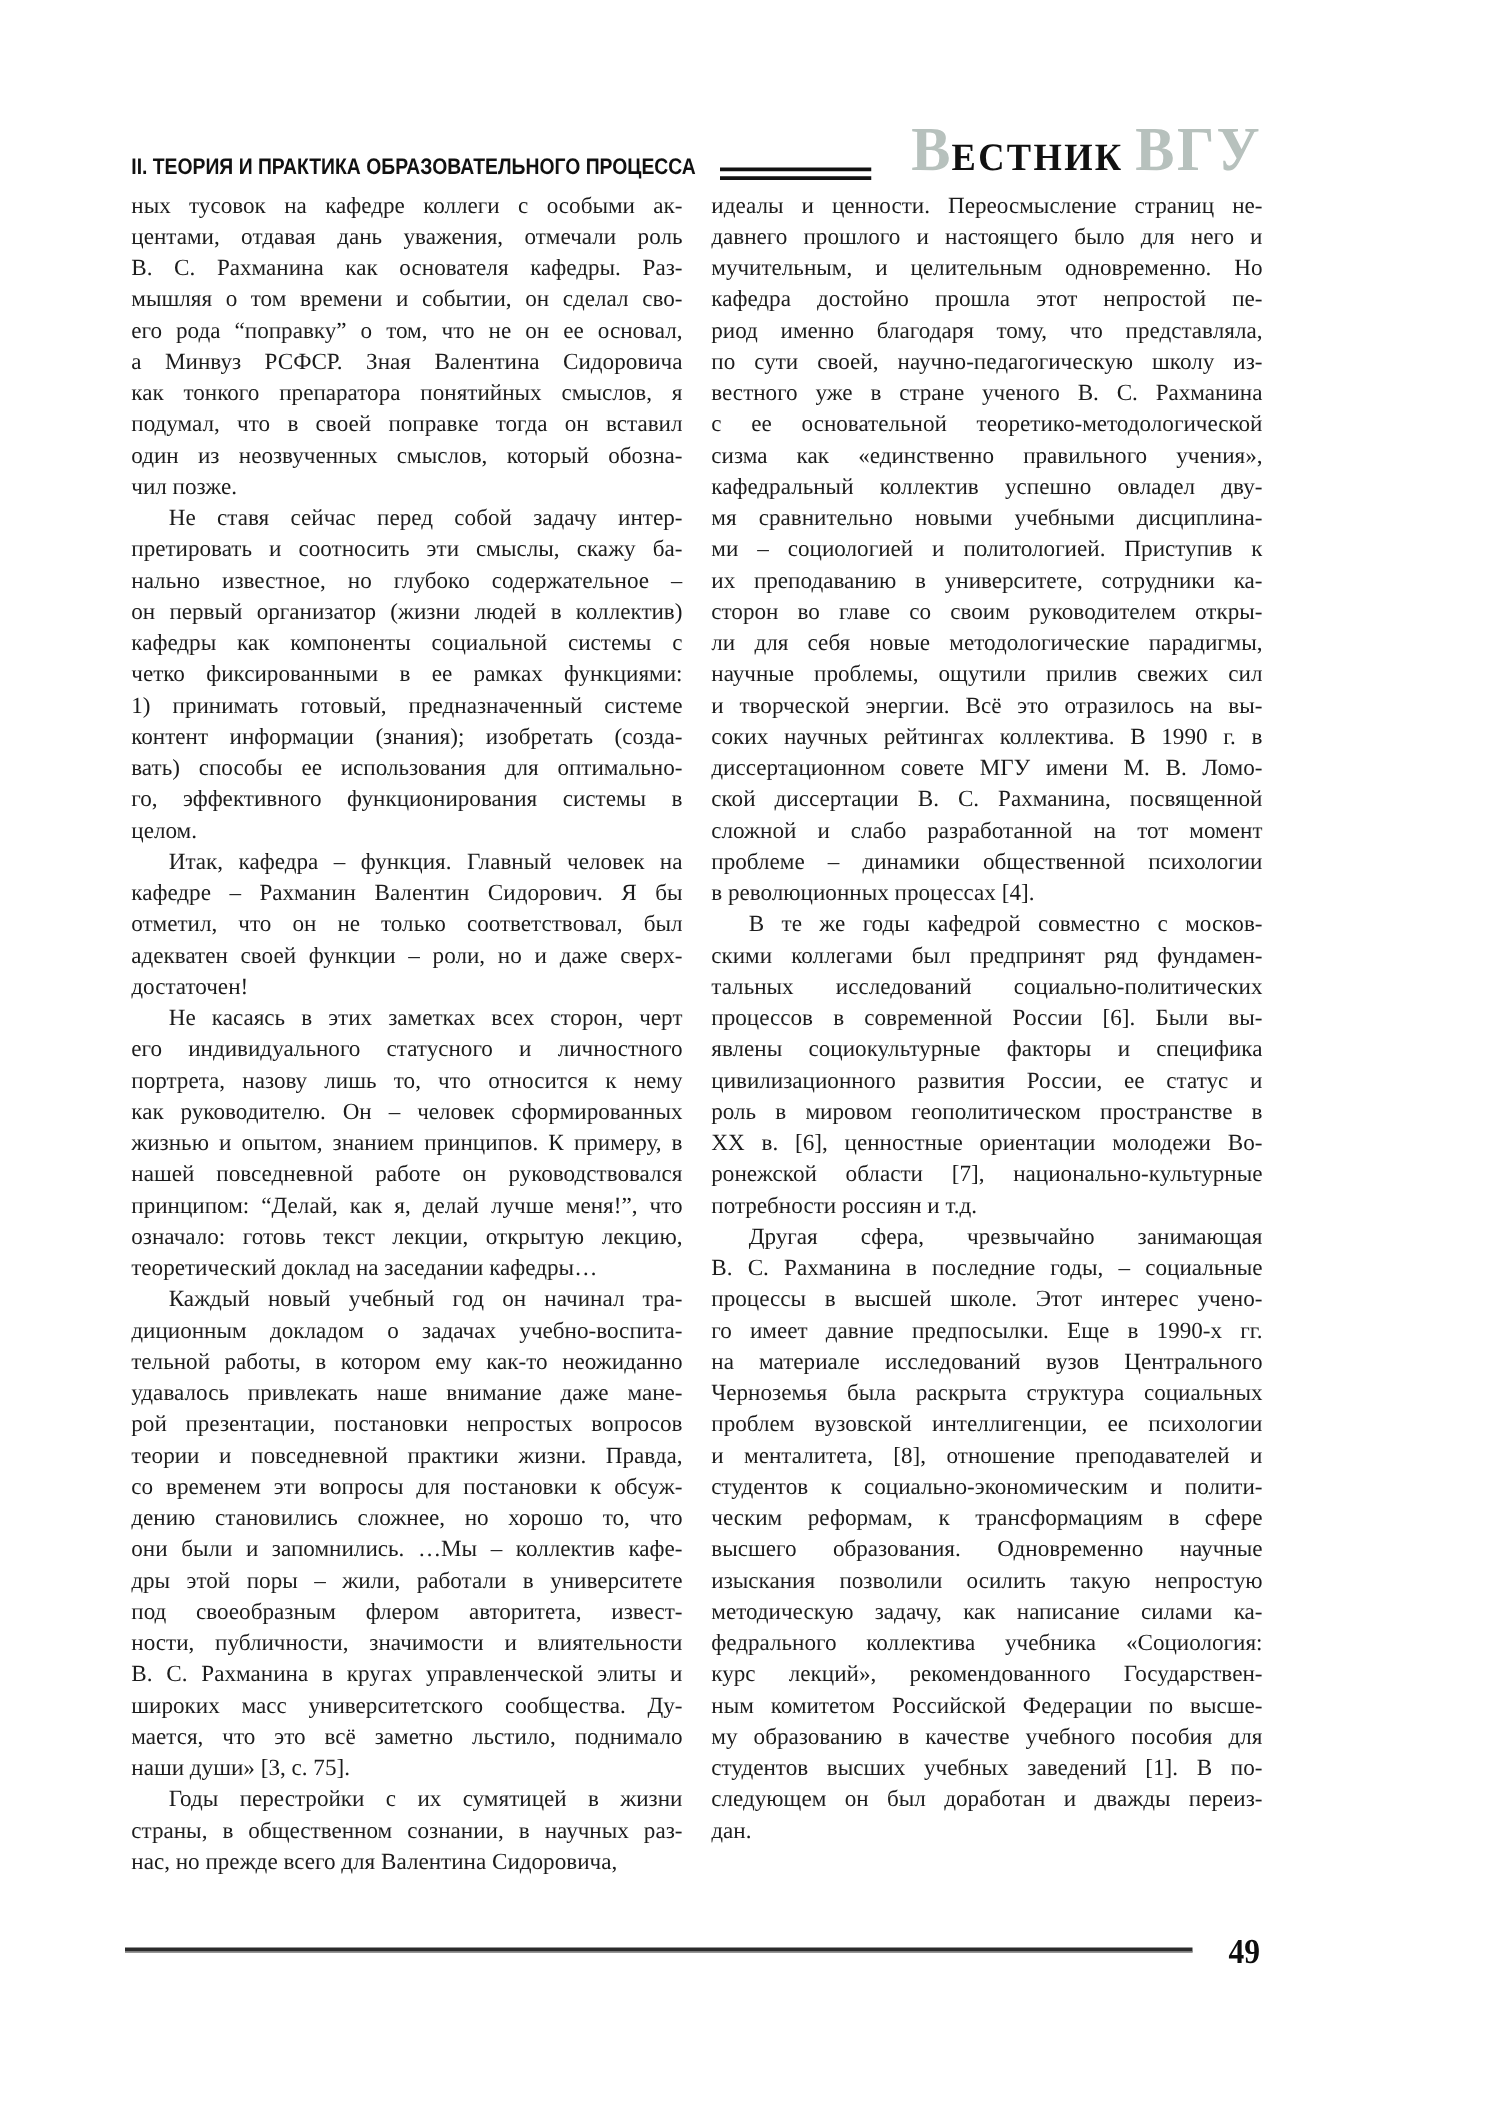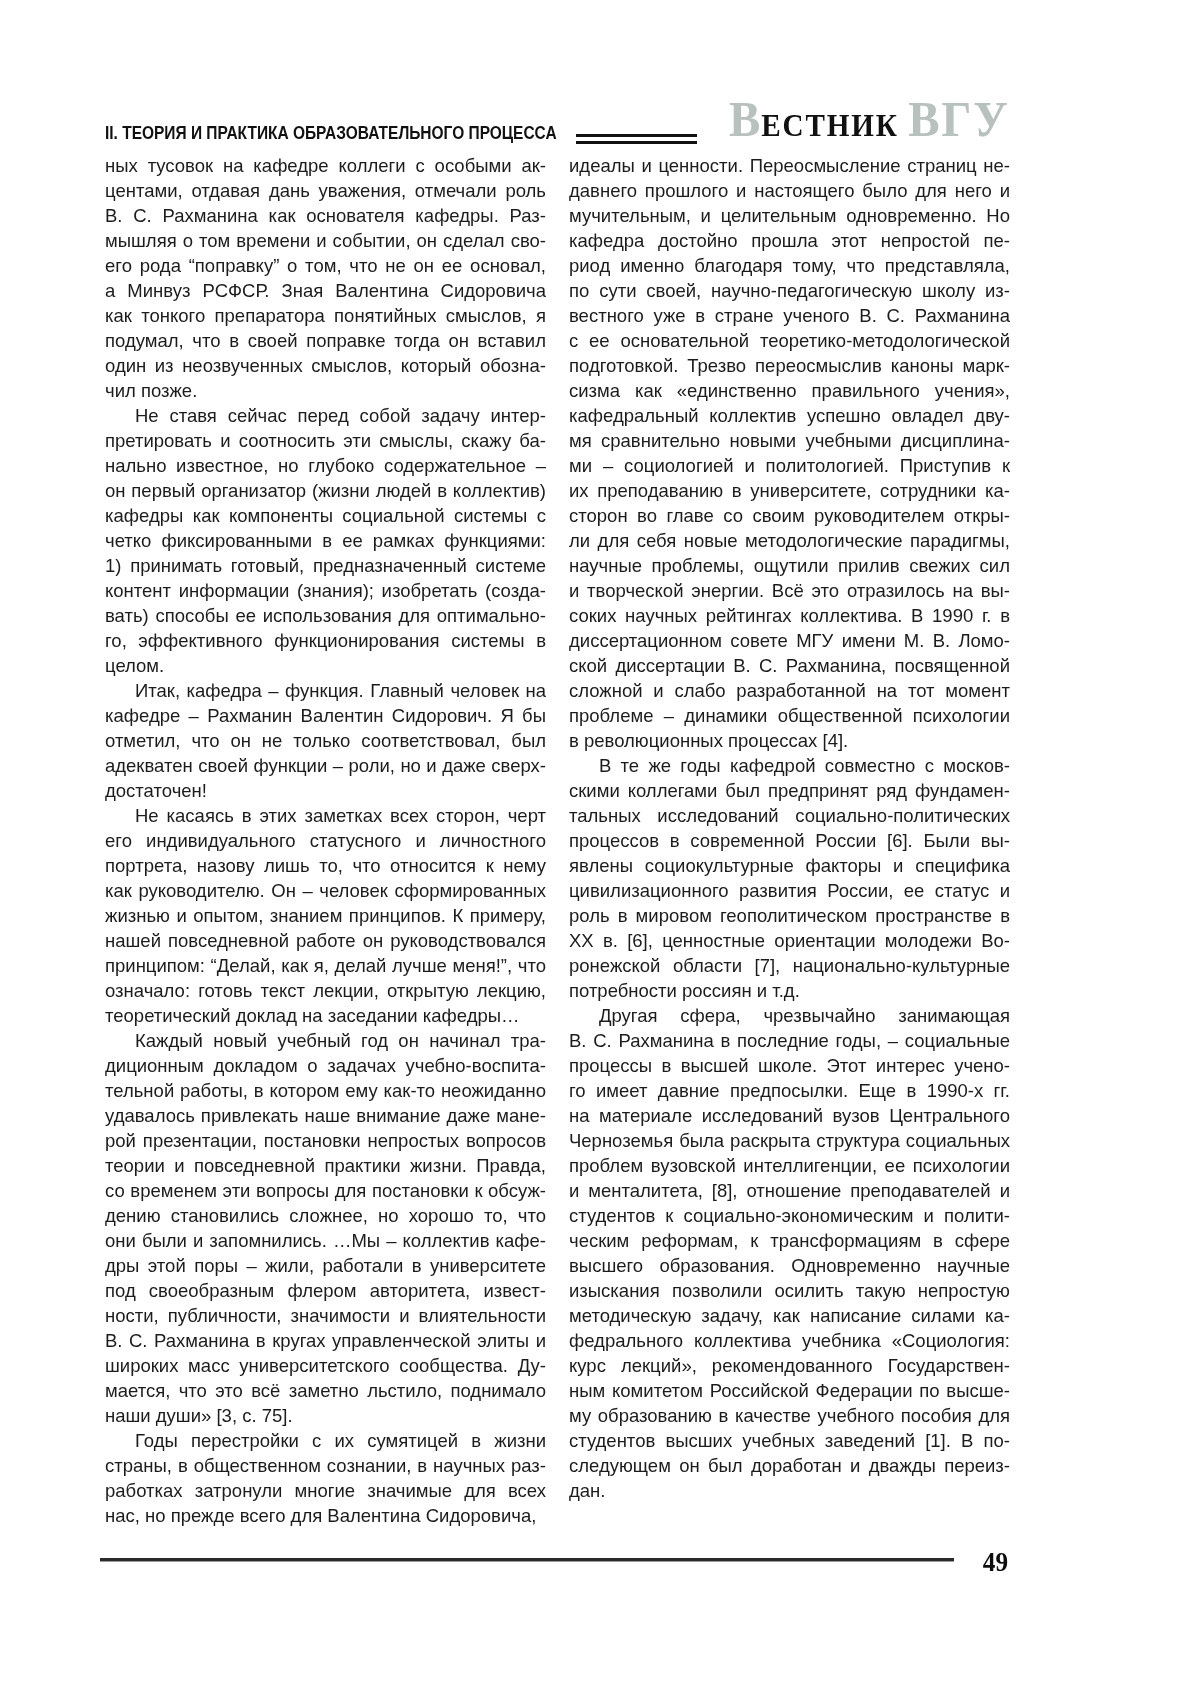--- a/index.html
+++ b/index.html
@@ -34,21 +34,21 @@
   .logo-initial{font-size:50px;letter-spacing:1px;}
   .logo-rest{font-size:31px;color:#111;letter-spacing:2px;}
   .logo-abbr{font-size:50px;letter-spacing:2px;margin-left:10px;}
 
   
   .columns{
     position:absolute;left:105px;top:153px;width:905px;
     display:flex;gap:23px;
   }
   .col{width:441px;flex:0 0 441px;}
-  .para{margin:0;}
+  .para{margin:0;font-family:Liberation Serif, serif;}
   .line{
     font-size:18.5px;line-height:25px;
     text-align:justify;text-align-last:justify;
     white-space:normal;overflow:hidden;height:25px;
   }
   .line.last{text-align-last:left;}
   .line.indent{padding-left:30px;}
 
   
   .footer{
@@ -137,35 +137,33 @@
           <div class="line">под своеобразным флером авторитета, извест-</div>
           <div class="line">ности, публичности, значимости и влиятельности</div>
           <div class="line">В. С. Рахманина в кругах управленческой элиты и</div>
           <div class="line">широких масс университетского сообщества. Ду-</div>
           <div class="line">мается, что это всё заметно льстило, поднимало</div>
           <div class="line last">наши души» [3, с. 75].</div>
         </div>
         <div class="para">
           <div class="line indent">Годы перестройки с их сумятицей в жизни</div>
           <div class="line">страны, в общественном сознании, в научных раз-</div>
-          <div class="line">работках затронули многие значимые для всех</div>
           <div class="line last">нас, но прежде всего для Валентина Сидоровича,</div>
         </div>
       </div>
     <div class="col">
         <div class="para">
           <div class="line">идеалы и ценности. Переосмысление страниц не-</div>
           <div class="line">давнего прошлого и настоящего было для него и</div>
           <div class="line">мучительным, и целительным одновременно. Но</div>
           <div class="line">кафедра достойно прошла этот непростой пе-</div>
           <div class="line">риод именно благодаря тому, что представляла,</div>
           <div class="line">по сути своей, научно-педагогическую школу из-</div>
           <div class="line">вестного уже в стране ученого В. С. Рахманина</div>
           <div class="line">с ее основательной теоретико-методологической</div>
-          <div class="line">подготовкой. Трезво переосмыслив каноны марк-</div>
           <div class="line">сизма как «единственно правильного учения»,</div>
           <div class="line">кафедральный коллектив успешно овладел дву-</div>
           <div class="line">мя сравнительно новыми учебными дисциплина-</div>
           <div class="line">ми – социологией и политологией. Приступив к</div>
           <div class="line">их преподаванию в университете, сотрудники ка-</div>
           <div class="line">сторон во главе со своим руководителем откры-</div>
           <div class="line">ли для себя новые методологические парадигмы,</div>
           <div class="line">научные проблемы, ощутили прилив свежих сил</div>
           <div class="line">и творческой энергии. Всё это отразилось на вы-</div>
           <div class="line">соких научных рейтингах коллектива. В 1990 г. в</div>

